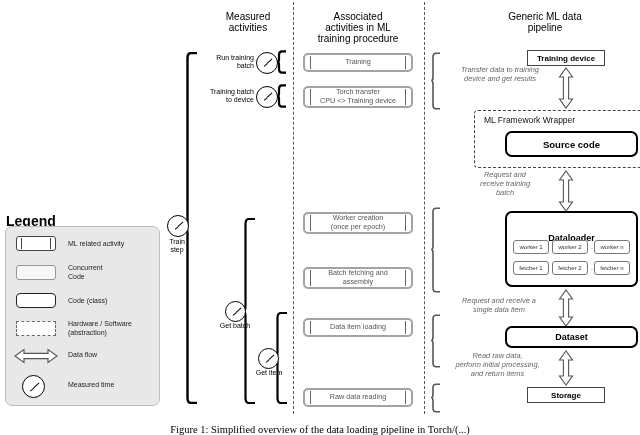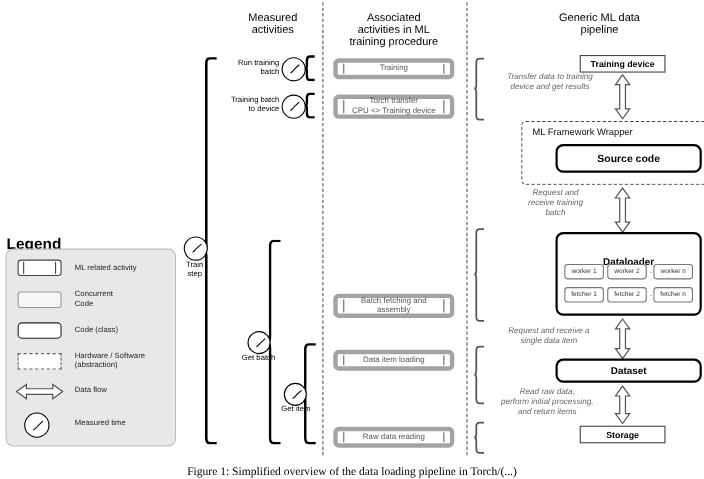--- a/index.html
+++ b/index.html
@@ -8,21 +8,21 @@
   .stage{position:absolute;left:0;top:0;width:640px;height:435px;}
 
   
   .colhead{position:absolute;font-size:10px;font-weight:normal;text-align:center;
            line-height:11px;color:#000;}
 
   
   .vdash{position:absolute;width:0;border-left:1px dashed #555;}
 
   
-  .mlbox{position:absolute;box-sizing:border-box;border:4px solid #a3a3a3;
+  .mlbox{position:absolute;box-sizing:border-box;border:2px solid #a3a3a3;
          border-radius:5px;background:#fff;display:flex;align-items:center;
          justify-content:center;text-align:center;font-size:7.2px;
          color:#555;line-height:8.6px;padding:0 9px;}
   .mlbox:before,.mlbox:after{content:"";position:absolute;top:1px;bottom:1px;
          width:0;border-left:1px solid #666;}
   .mlbox:before{left:5px;}
   .mlbox:after{right:5px;}
 
   
   .pbox{position:absolute;box-sizing:border-box;display:flex;
@@ -168,20 +168,26 @@
     <span>Training</span>
   </div>
 
   <div class="mlbox" style="left:303px;top:86px;width:110px;height:22px;">
     <span>
       <span>Torch transfer</span><br>
       <span>CPU &lt;&gt; Training device</span>
     </span>
   </div>
 
+  <div class="mlbox" style="left:303px;top:212px;width:110px;height:22px;">
+    <span>
+      <span>Worker creation</span><br>
+      <span>(once per epoch)</span>
+    </span>
+  </div>
 
 
   <div class="mlbox" style="left:303px;top:267px;width:110px;height:22px;">
     <span>
       <span>Batch fetching and</span><br>
       <span>assembly</span>
     </span>
   </div>
 
   <div class="mlbox" style="left:303px;top:318px;width:110px;height:19px;">

